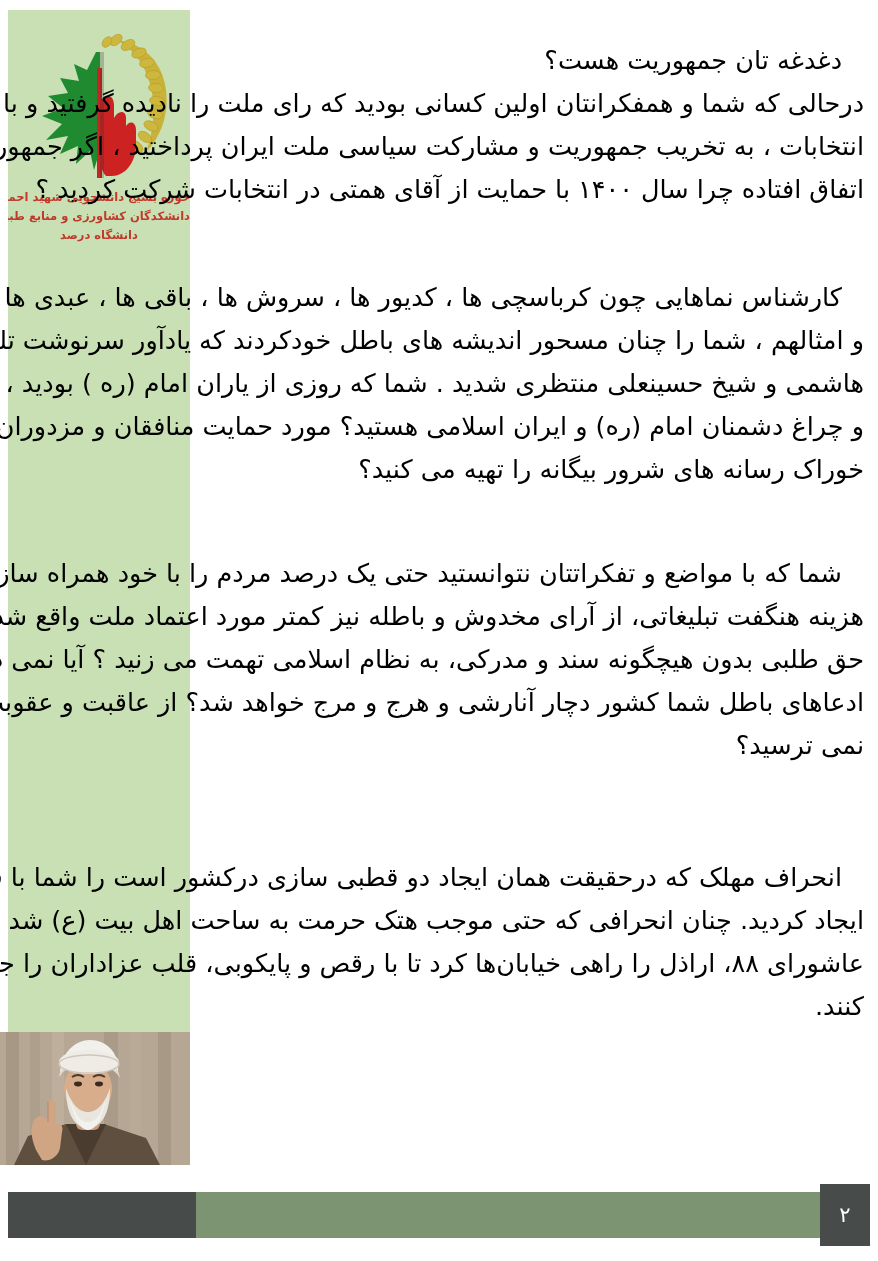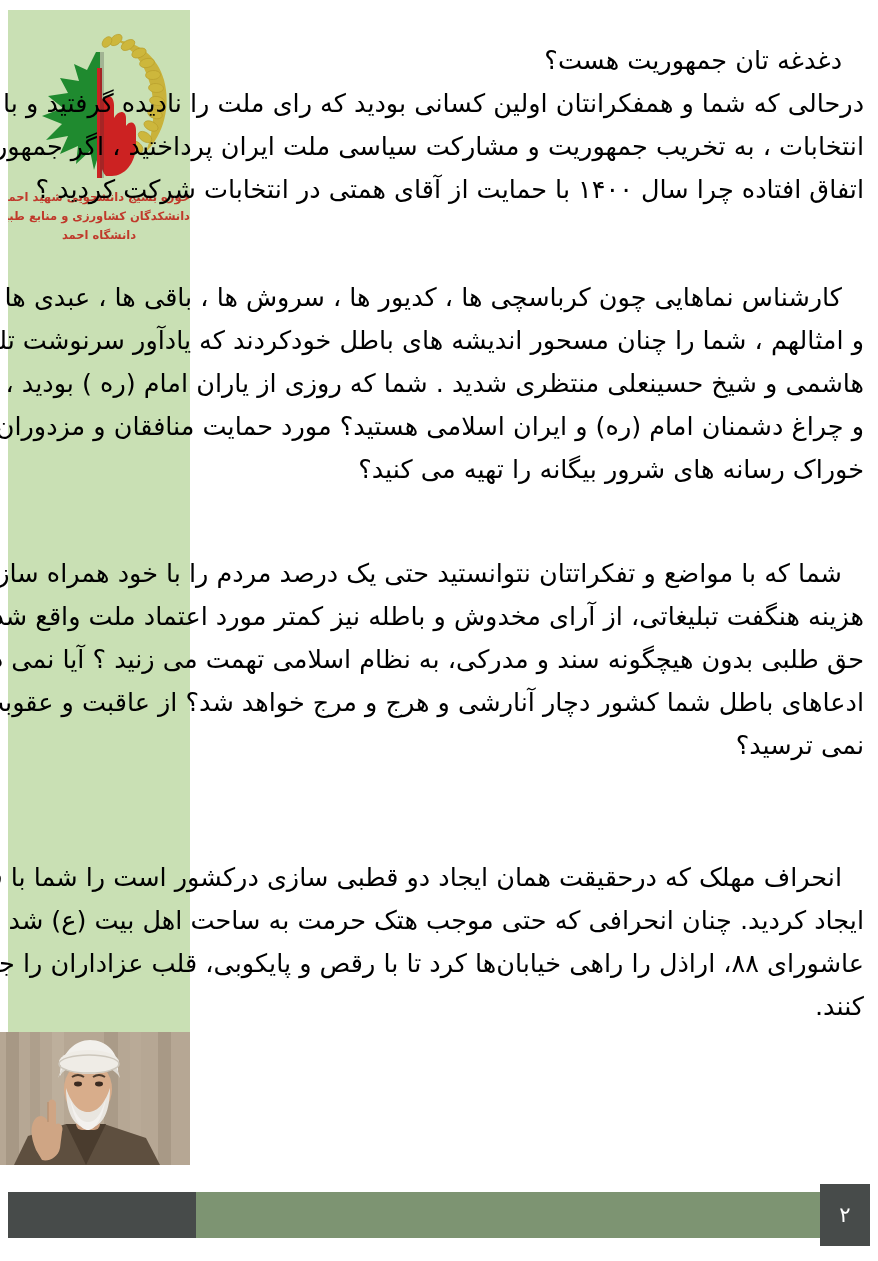--- a/index.html
+++ b/index.html
@@ -163,21 +163,21 @@
                    L128 126 C128 146 116 158 104 158 L98 158 C92 152 92 140 92 128 Z"></path>
         </g>
         <rect x="89" y="50" width="5" height="110" fill="#cc2222"></rect>
         <rect x="92" y="34" width="4" height="126" fill="#2f2f2f" opacity="0.25"></rect>
       </svg>
     </div>
 
     <div id="brand-text">
       <div>حوزه بسیج دانشجویی  شهید احمد صالحی</div>
       <div>دانشکدگان کشاورزی و منابع طبیعی</div>
-      <div>دانشگاه احمد</div>
+      <div>دانشگاه درصد</div>
     </div>
 
   </div>
 
   <div id="portrait">
     <svg viewBox="0 0 190 133" width="190" height="133" aria-hidden="true">
 
       <rect x="0" y="0" width="190" height="133" fill="#b6a794"></rect>
       <g opacity="0.55">
         <rect x="6" y="0" width="13" height="133" fill="#9c8d7a"></rect>

